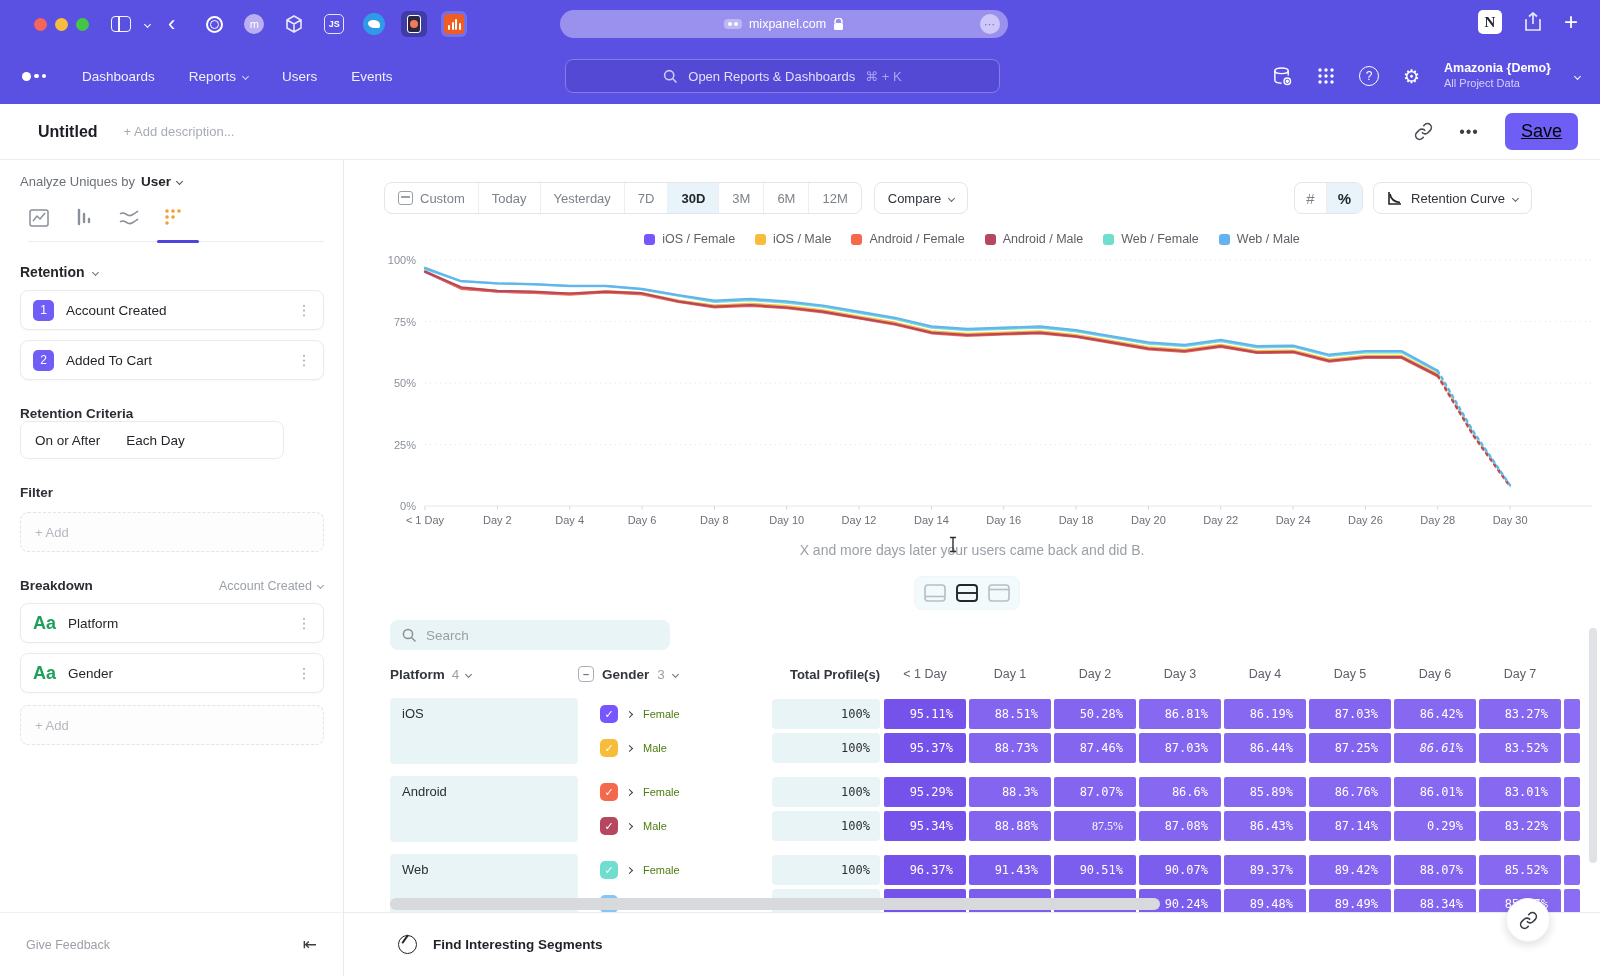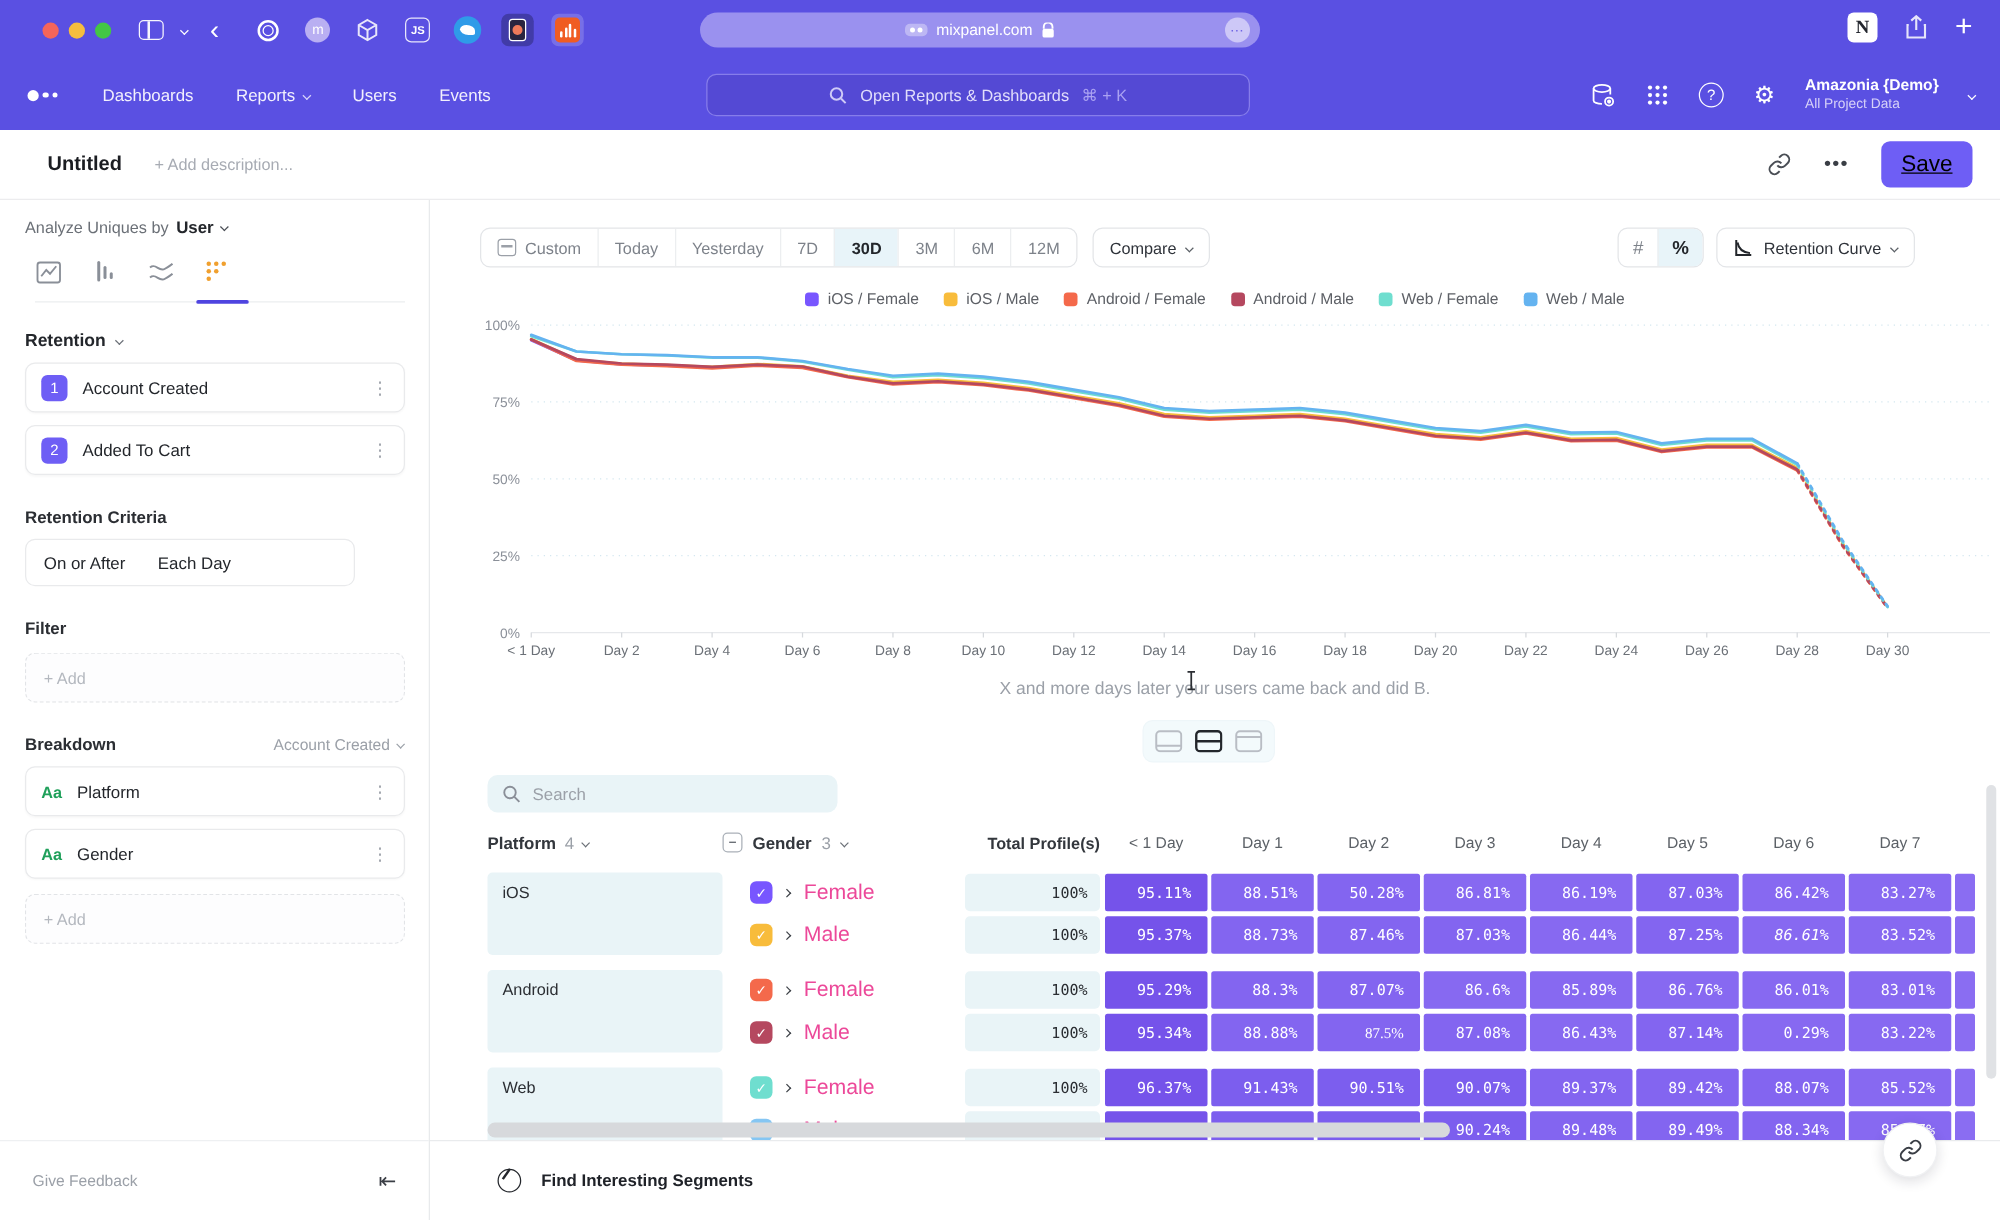--- a/index.html
+++ b/index.html
@@ -71,26 +71,26 @@
   .analyze b { color:#23262b; font-size:13.5px; font-weight:600; }
   .analyze .chev { color:#4a4e55; }
   .sb-tabs { display:flex; align-items:flex-end; gap:23px; margin:18px 0 0 8px; border-bottom:1px solid #eceef0; padding-bottom:12px; position:relative; width:296px; }
   .sb-tab { width:22px; height:22px; color:#8a8f98; position:relative; }
   .sb-tab.active { color:#f0a02f; }
   .tab-underline { position:absolute; bottom:-2px; left:129px; width:42px; height:3px; background:#4f44e0; border-radius:2px; }
   .sb-h1 { font-size:14px; font-weight:600; color:#23262b; display:flex; align-items:center; gap:8px; margin-top:22px; }
   .sb-h1 .chev { color:#6b7077; }
   .sb-card { width:304px; height:40px; border:1px solid #e9eaec; border-radius:8px; background:#fff; display:flex; align-items:center; padding:0 12px; margin-top:10px; box-shadow:0 1px 2px rgba(20,20,40,.03); }
   .num-badge { width:21px; height:21px; background:#6e5ef5; color:#fff; border-radius:5px; font-size:12px; display:flex; align-items:center; justify-content:center; }
-  .aa-badge { color:#1fa05a; font-size:13px; font-weight:600; }
+  .aa-badge { color:#1fa05a; font-size:18px; font-weight:600; }
   .sb-card .lbl { font-size:13.5px; color:#23262b; margin-left:12px; flex:1; }
   .kebab { color:#9ba0a8; font-size:14px; }
   .sb-h2 { font-size:13.5px; font-weight:600; color:#2b2e33; margin-top:26px; display:flex; align-items:center; }
   .sb-h2 .right { margin-left:auto; font-weight:400; font-size:12.5px; color:#9ba0a8; display:flex; align-items:center; gap:6px; }
-  .crit-card { width:264px; height:38px; border:1px solid #e9eaec; border-radius:8px; display:flex; align-items:center; gap:26px; padding:0 14px; margin-top:10px; font-size:13.5px; color:#23262b; }
+  .crit-card { width:264px; height:38px; border:1px solid #e9eaec; border-radius:8px; display:flex; align-items:center; gap:26px; padding:0 14px; margin-top:0; font-size:13.5px; color:#23262b; }
   .add-box { width:304px; height:40px; border:1px dashed #e2e4e7; border-radius:8px; background:#fdfdfe; display:flex; align-items:center; padding:0 14px; color:#b4b8bf; font-size:13px; margin-top:12px; }
   .side-footer { position:absolute; bottom:0; left:0; right:0; height:64px; border-top:1px solid #eef0f2; display:flex; align-items:center; padding:0 26px; }
   .give-fb { font-size:12.5px; color:#9ba0a8; }
   .collapse { margin-left:auto; font-size:17px; color:#3a3e45; }
 
   
   .main { position:absolute; left:344px; top:160px; right:0; bottom:64px; background:#fff; overflow:hidden; }
   .controls { position:absolute; top:22px; left:40px; right:68px; display:flex; align-items:center; }
   .seg-group { display:flex; border:1px solid #e3e5e8; border-radius:8px; overflow:hidden; background:#fff; height:32px; }
   .seg { display:flex; align-items:center; gap:7px; padding:0 13px; font-size:13px; color:#7d828a; border-left:1px solid #eceef0; white-space:nowrap; }
@@ -122,21 +122,21 @@
   .th-days { display:flex; gap:3px; margin-left:4px; }
   .th-day { width:82px; text-align:center; font-size:12.5px; color:#5c6167; }
   .tbody { position:absolute; top:538px; left:46px; }
   .tgroup { display:flex; margin-bottom:12px; }
   .pcell { width:188px; background:#e9f4f7; border-radius:4px; padding:8px 12px; font-size:13px; color:#2b2e33; }
   .grows { display:flex; flex-direction:column; gap:2px; }
   .trow { display:flex; align-items:center; height:32px; }
   .gcell { width:194px; display:flex; align-items:center; gap:9px; padding-left:22px; }
   .cbox { width:18px; height:18px; border-radius:5px; color:#fff; font-size:11px; display:flex; align-items:center; justify-content:center; }
   .gcell .chev { color:#3c4046; }
-  .glabel { font-size:17px; color:#ec4899; margin-left:2px; }
+  .glabel { font-size:11px; color:#4d7c0f; margin-left:2px; }
   .tcell { width:108px; height:30px; background:#e9f4f7; border-radius:4px; display:flex; align-items:center; justify-content:flex-end; padding-right:10px; font-family:"DejaVu Sans Mono",monospace; font-size:12px; color:#2b2e33; }
   .vals { display:flex; gap:3px; margin-left:4px; }
   .vcell { width:82px; height:30px; border-radius:2px; display:flex; align-items:center; justify-content:flex-end; padding-right:13px; font-family:"DejaVu Sans Mono",monospace; font-size:12px; color:#fff; }
   .vcell.stub { width:16px; padding:0; }
   .hscroll { position:absolute; top:738px; left:46px; width:770px; height:12px; background:#d7d9dc; border-radius:6px; }
   .vscroll { position:absolute; top:468px; right:3px; width:8px; height:235px; background:#e0e2e5; border-radius:4px; }
 
   
   .main-footer { position:absolute; left:344px; right:0; bottom:0; height:64px; border-top:1px solid #e9ebed; background:#fff; display:flex; align-items:center; padding-left:54px; gap:16px; }
   .seg-icon { width:19px; height:19px; border:1.7px solid #23262b; border-radius:50%; position:relative; }

